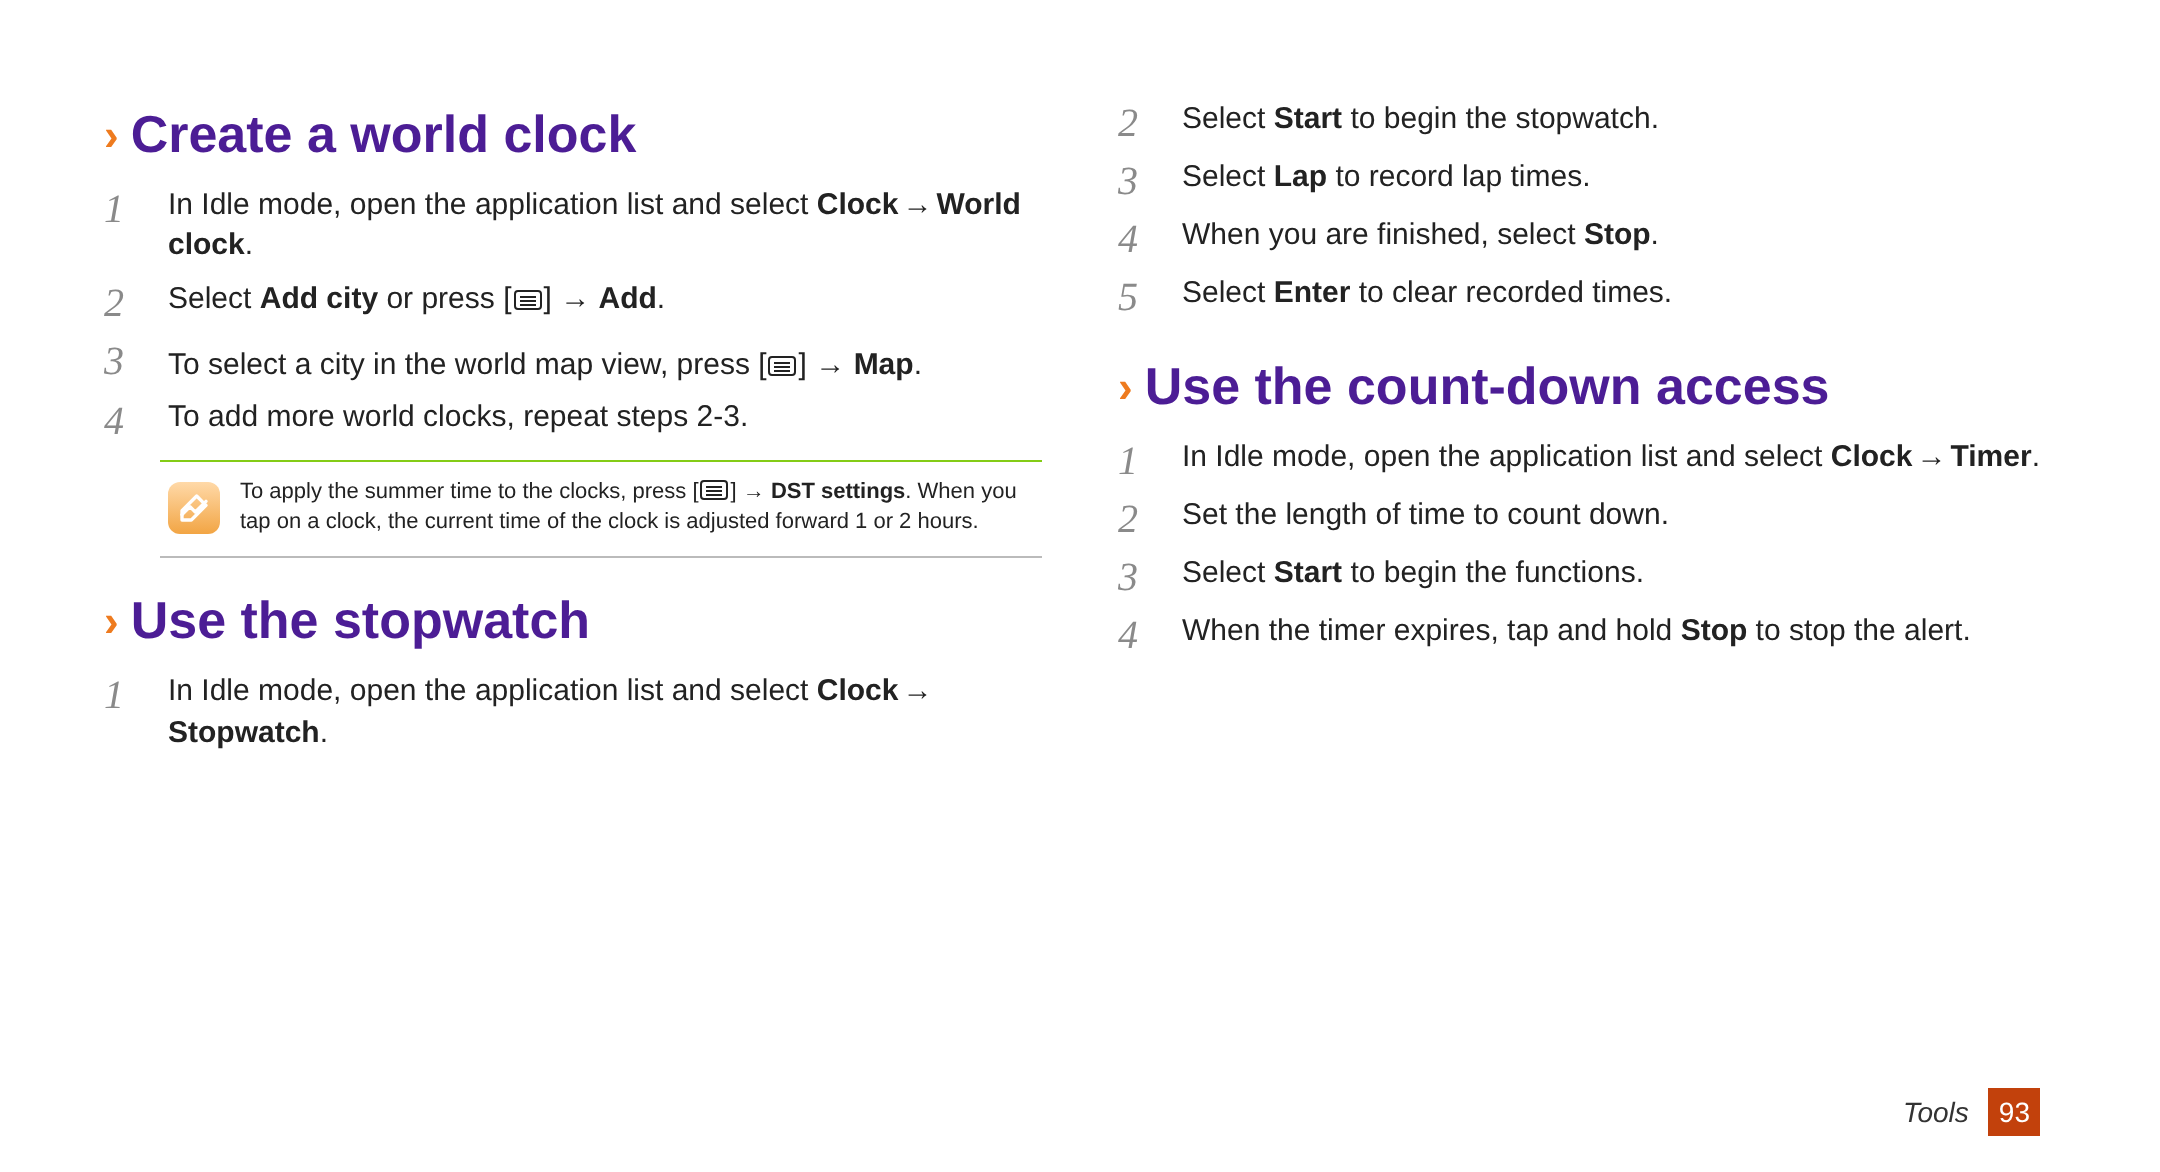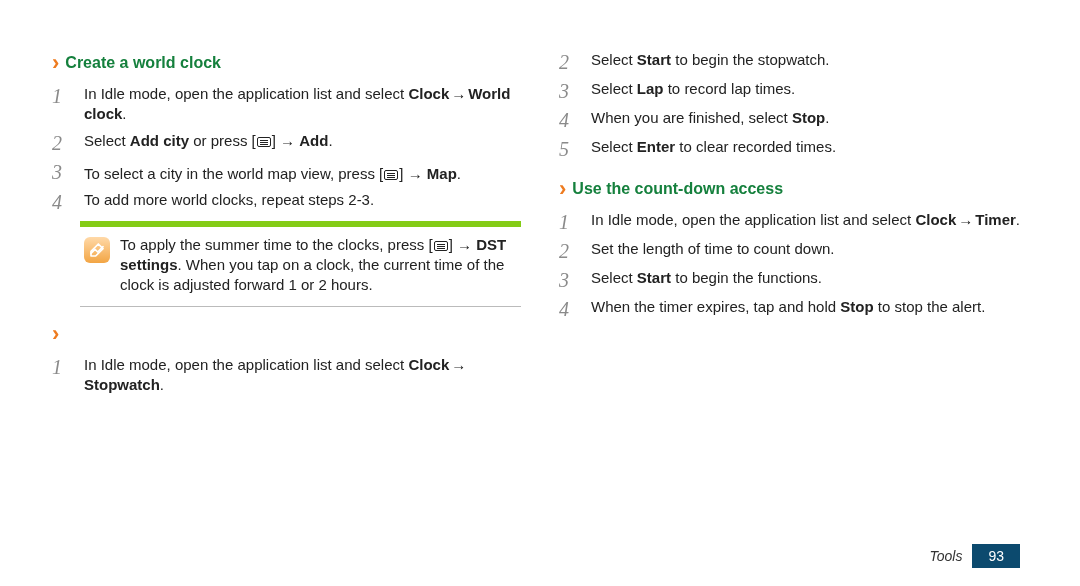--- a/index.html
+++ b/index.html
@@ -26,23 +26,23 @@
     gap: 6px;
     margin: 4px 0 10px 0;
   }
   .chev {
     color: #ee7b1f;
     font-size: 22px;
     font-weight: 900;
     line-height: 1;
   }
   .sec-title {
-    font-size: 16px;
+    font-size: 26px;
     font-weight: 700;
-    color: #15803d;
+    color: #4c1d95;
   }
   .step {
     display: flex;
     gap: 10px;
     margin: 2px 0 6px 0;
     line-height: 1.35;
     font-size: 15px;
   }
   .num {
     font-family: Georgia, "Times New Roman", serif;
@@ -84,25 +84,25 @@
     position: relative;
     top: 1px;
     margin: 0 1px;
     font-size: 10px;
     line-height: 8px;
     text-align: center;
   }
   .note-box {
     display: flex;
     gap: 10px;
-    border-top: 6px solid #84cc16;
+    border-top: 1px solid #84cc16;
     border-bottom: 1px solid #bbb;
     padding: 8px 4px 10px 4px;
     margin: 8px 0 16px 28px;
-    font-size: 15px;
+    font-size: 11px;
     line-height: 1.35;
   }
   .note-icon {
     width: 26px;
     height: 26px;
     flex: 0 0 26px;
     border-radius: 6px;
     background: linear-gradient(180deg,#ffd9a8,#f2a544);
     display: flex;
     align-items: center;
@@ -116,25 +116,25 @@
     bottom: 18px;
     display: flex;
     align-items: center;
     gap: 10px;
     font-style: italic;
     font-size: 14px;
     color: #333;
   }
   .page-num {
     display: inline-block;
-    background: #0c4a6e;
+    background: #c2410c;
     color: #fff;
     font-style: normal;
     font-weight: 400;
-    padding: 4px 16px;
+    padding: 4px 5px;
     font-size: 14px;
   }
   b { font-weight: 700; }
 </style>
 </head>
 <body>
 
 <div class="page">
 
   <div class="col">
@@ -181,20 +181,21 @@
             <path d="M14 3l7 7-11 11H3v-7z"></path>
           </svg>
       </span>
       <span>
         <span>To apply the summer time to the clocks, press [</span><span class="menu-icon"></span><span>] → </span><b>DST settings</b><span>. When you tap on a clock, the current time of the clock is adjusted forward 1 or 2 hours.</span>
       </span>
     </div>
 
     <div class="section-head">
       <span class="chev">›</span>
+      <span class="sec-title">Use the stopwatch</span>
     </div>
 
     <div class="step">
       <span class="num">1</span>
       <span class="step-body">
         <span>In Idle mode, open the application list and select </span><b>Clock</b><span class="arrow"> → </span><b>Stopwatch</b><span>.</span>
       </span>
     </div>
 
   </div>

